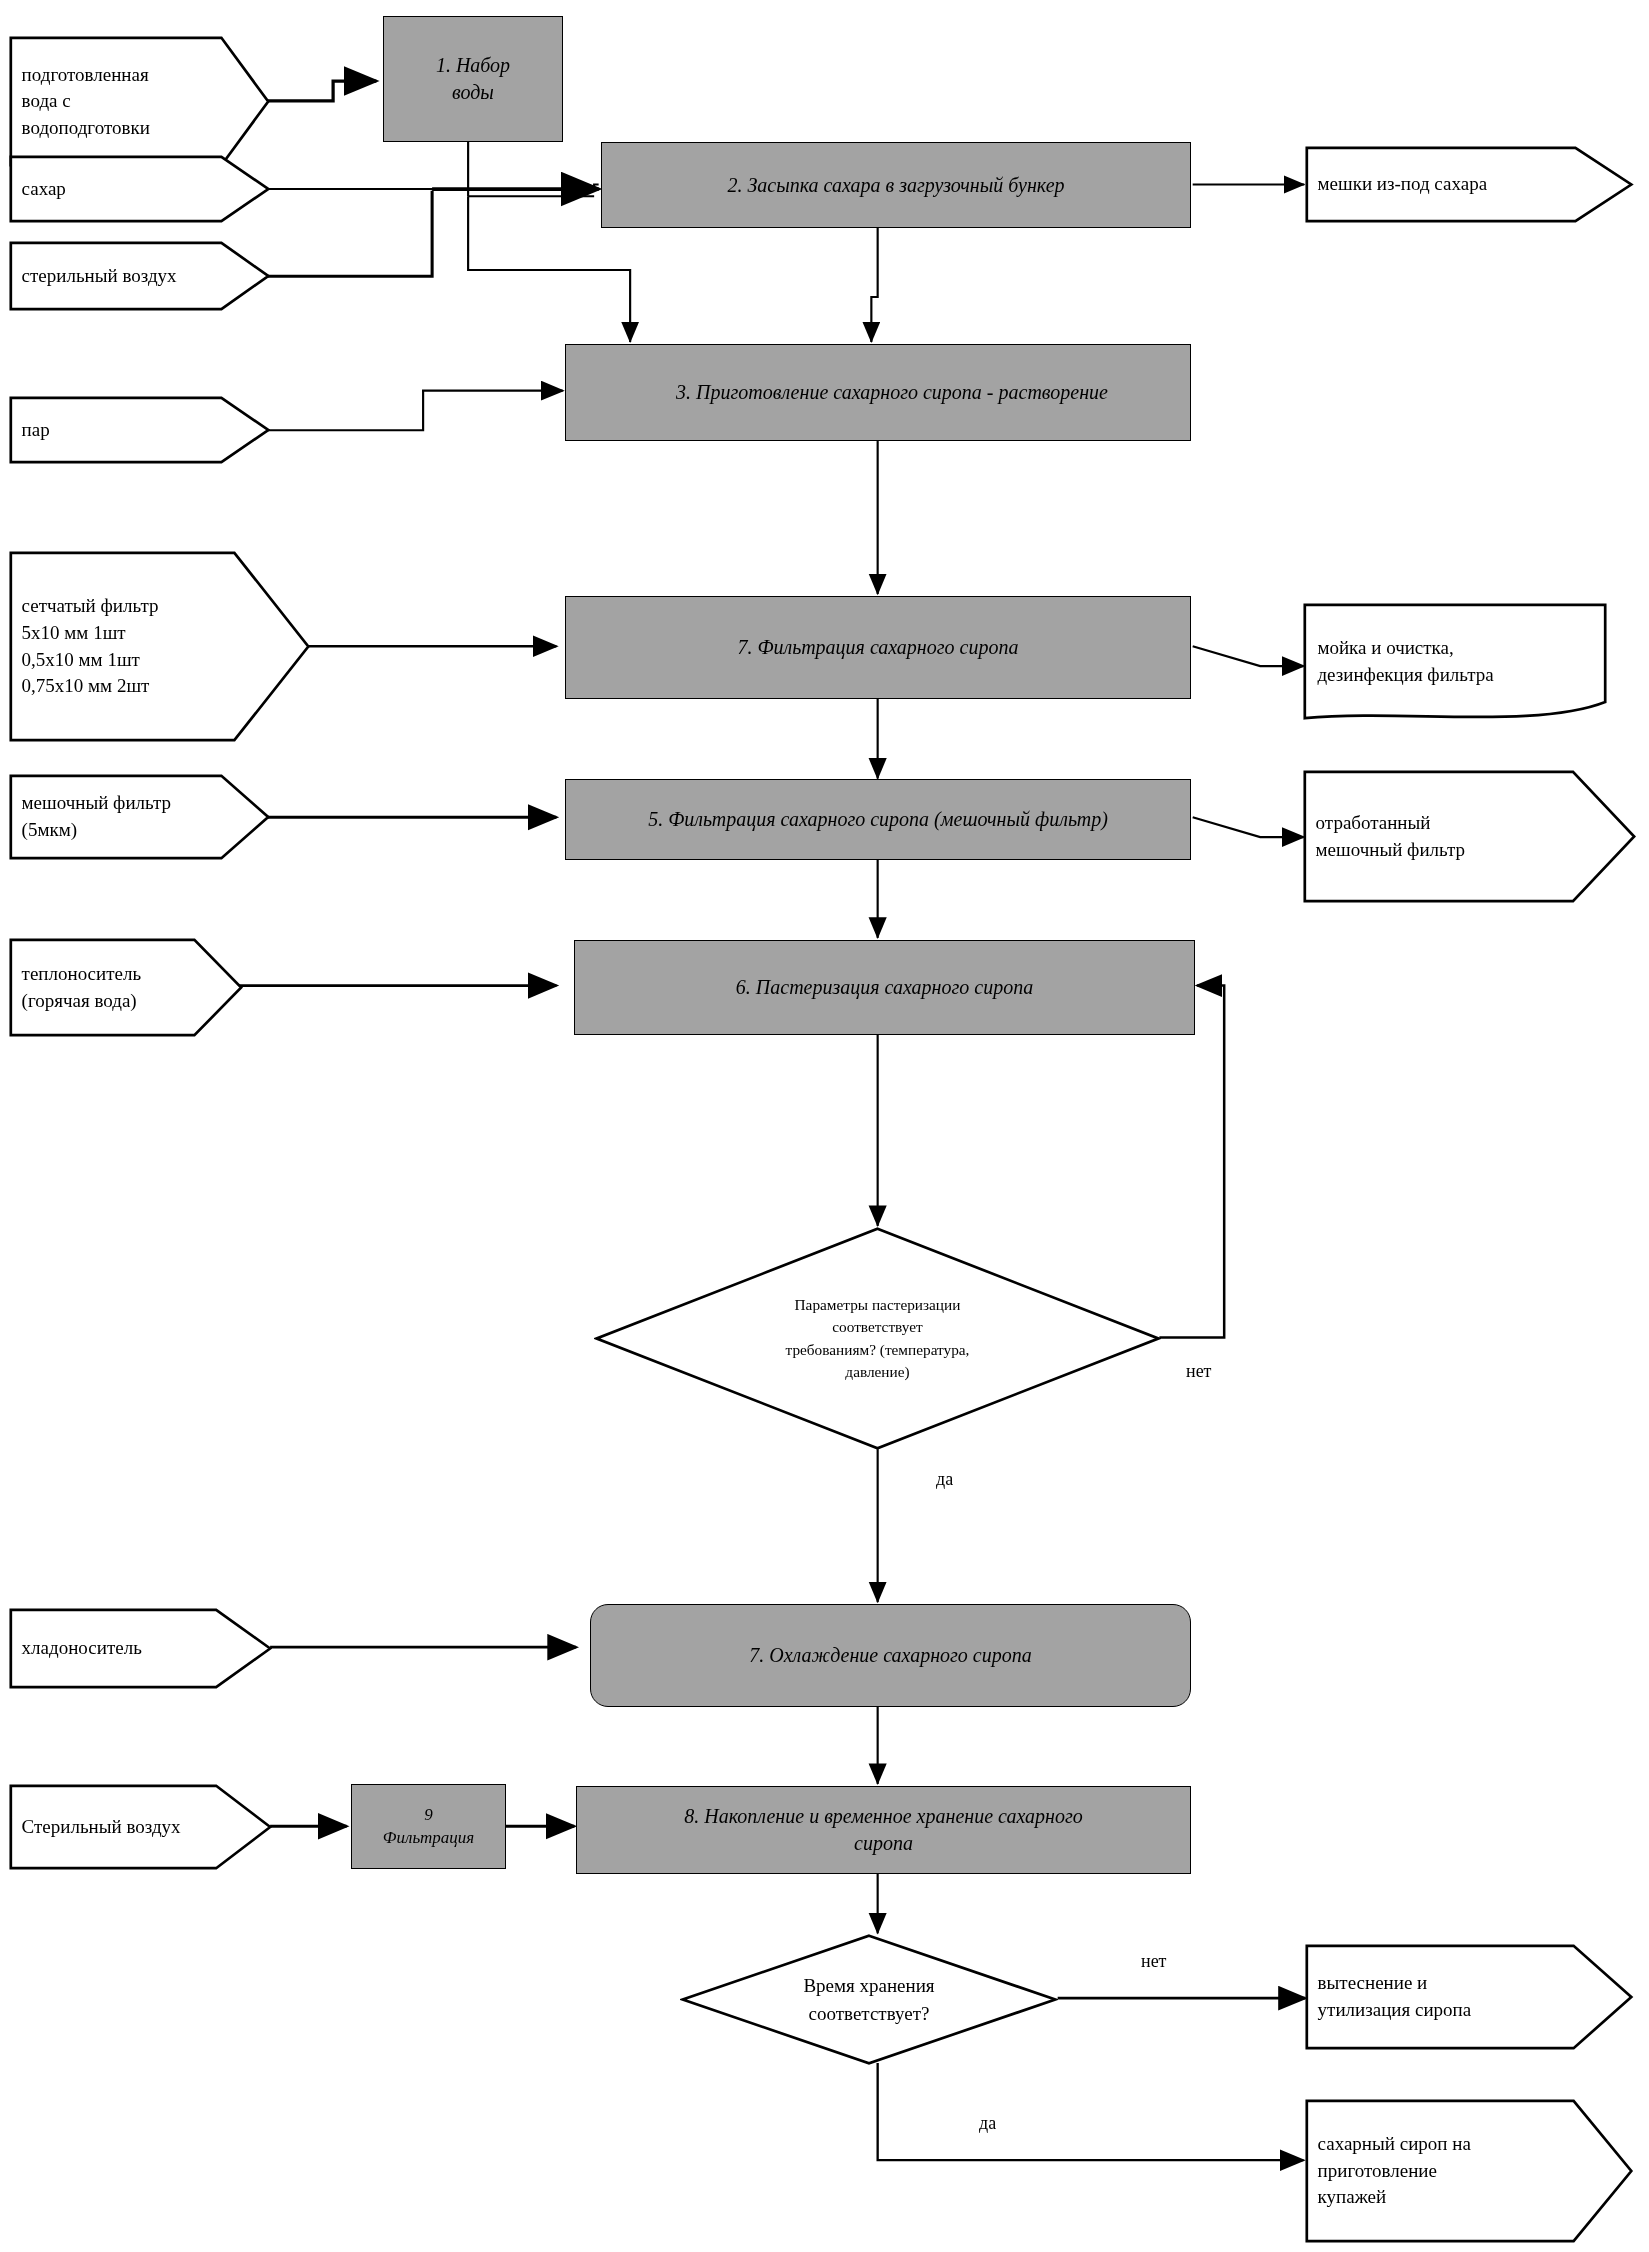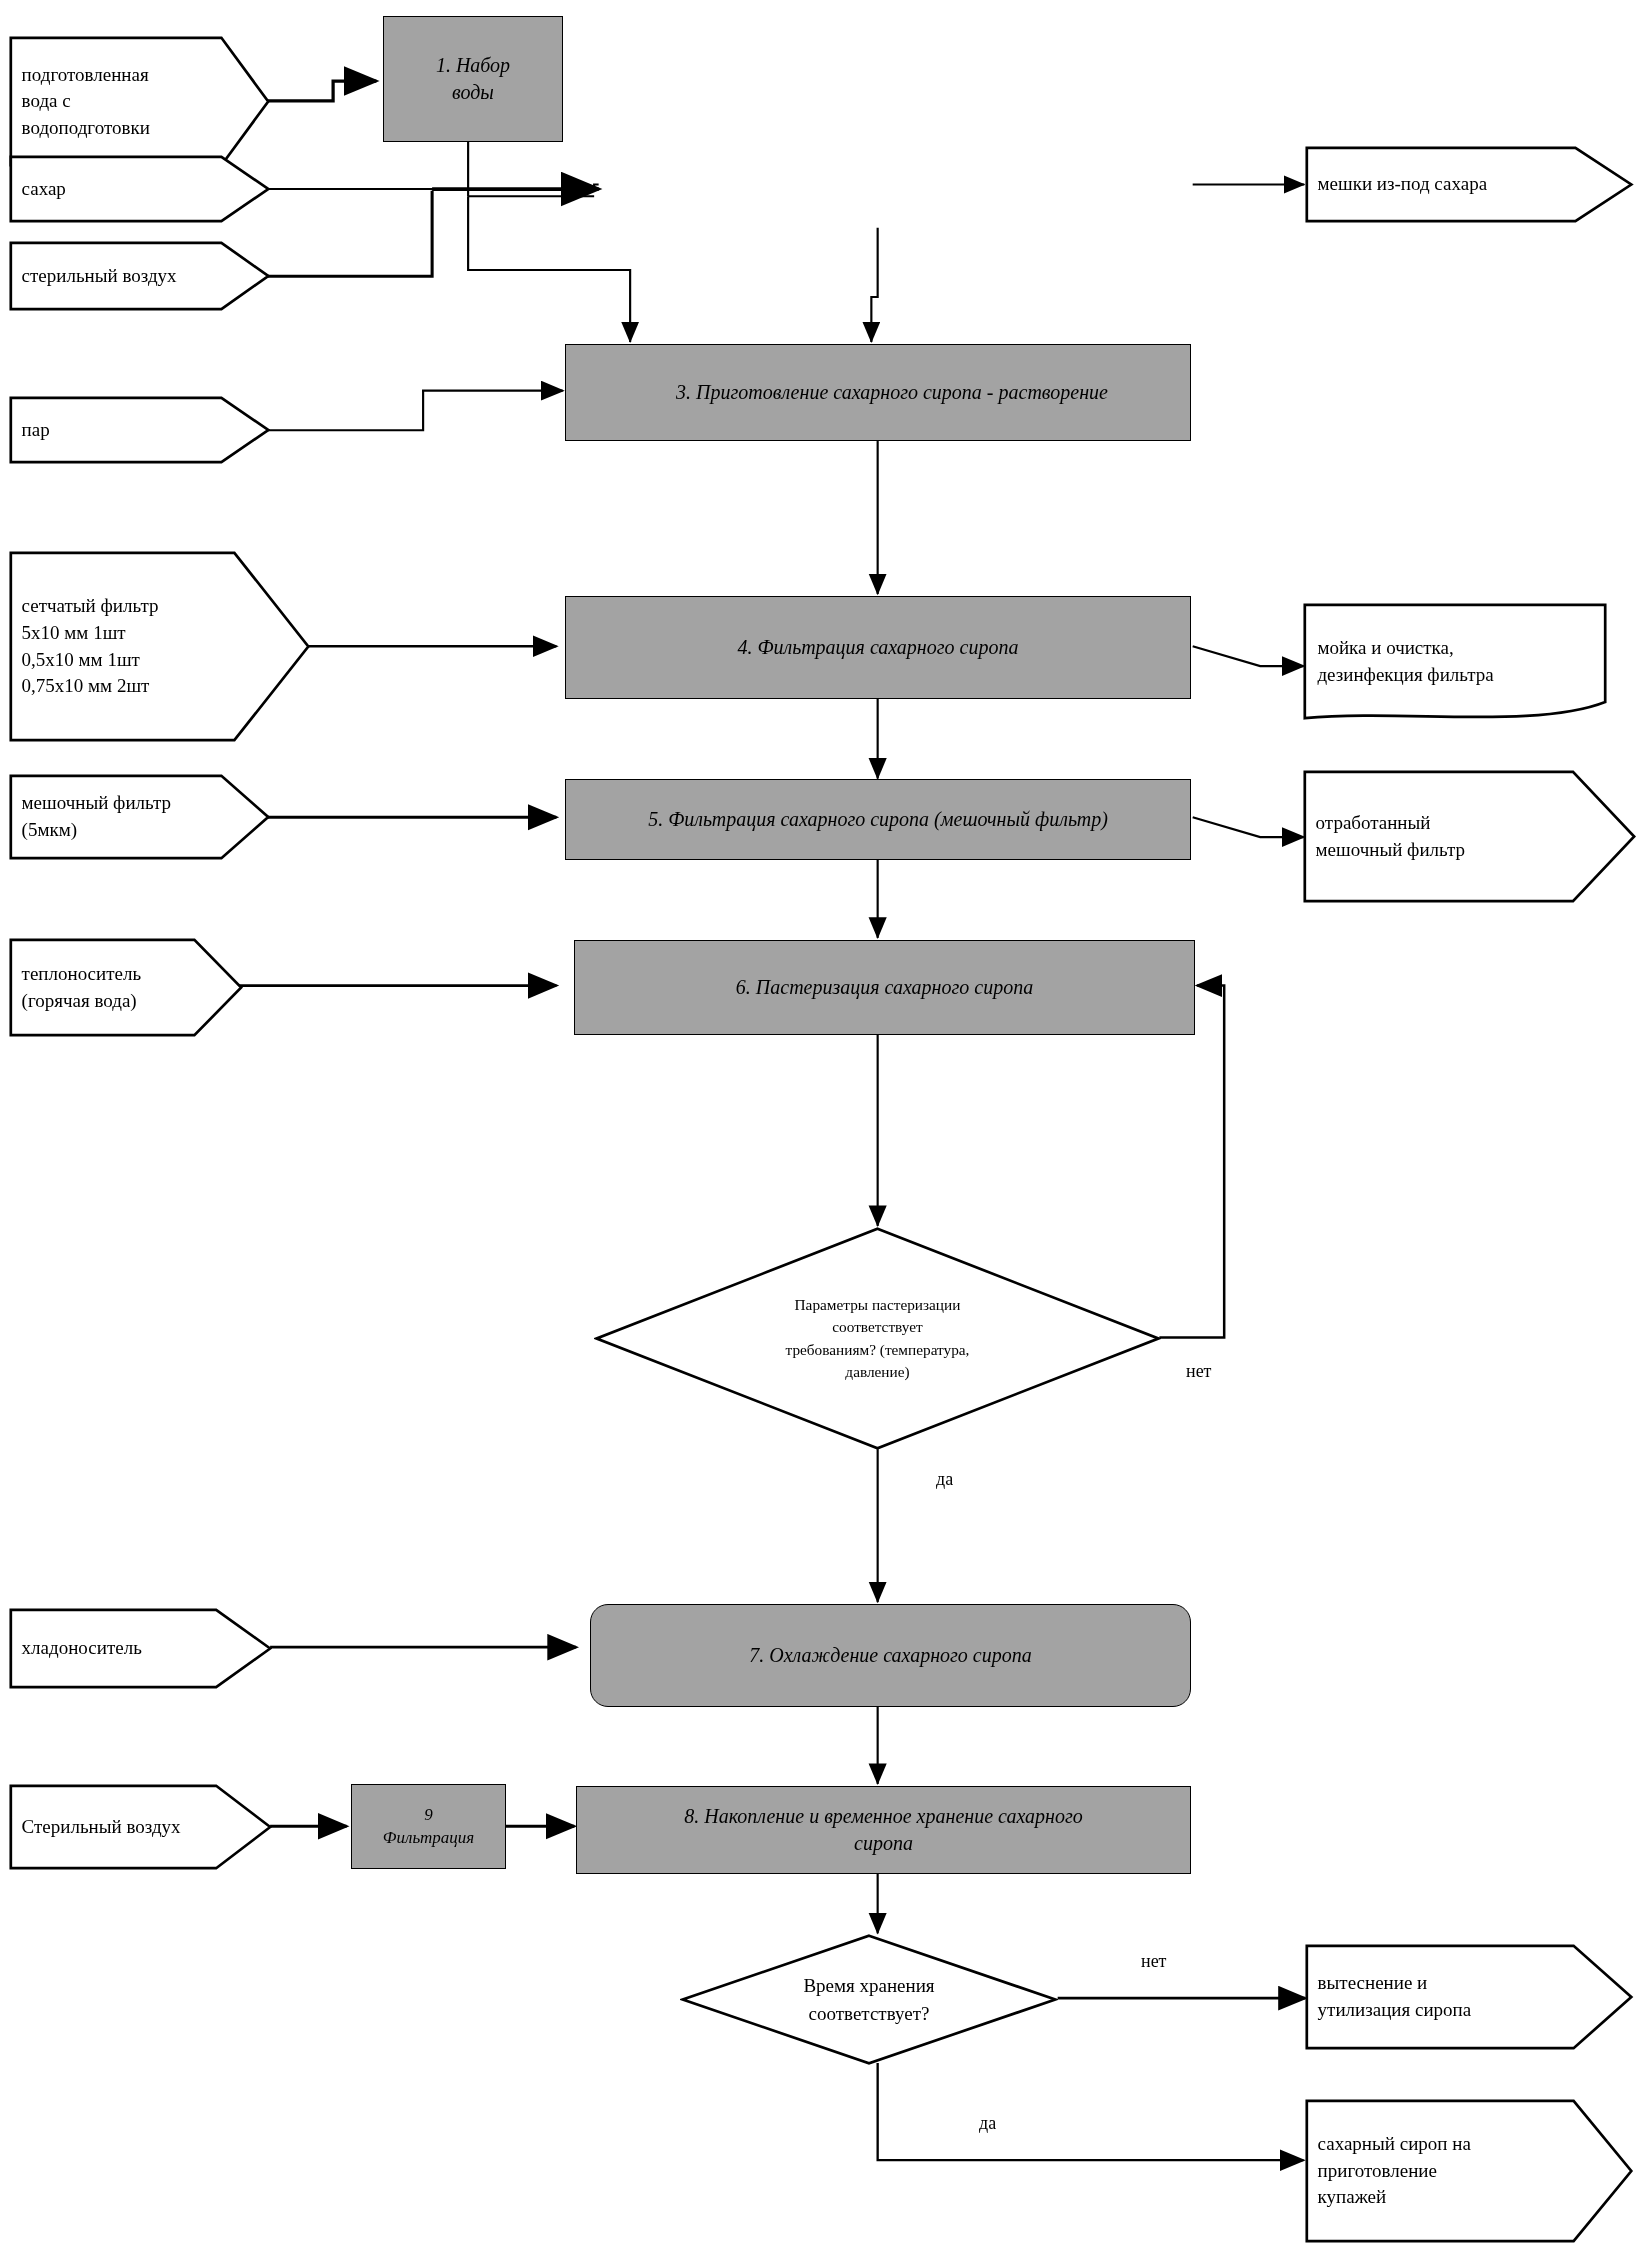--- a/index.html
+++ b/index.html
@@ -231,24 +231,25 @@
   <div class="chev-wrap" style="left:9px; top:1784px; width:263px; height:86px;">
     <svg class="chev-outline" viewBox="0 0 292 96" preserveAspectRatio="none">
       <path d="M2,2 L230,2 L290,48 L230,94 L2,94 Z" fill="#fff" stroke="#000" stroke-width="3"></path>
     </svg>
     <div class="label" style="white-space:pre-line;">Стерильный воздух</div>
   </div>
 
   <div class="node proc" style="left:383px; top:16px; width:180px; height:126px; font-size:20px; white-space:pre-line;">1. Набор
 воды</div>
 
+  <div class="node proc" style="left:601px; top:142px; width:590px; height:86px; font-size:20px; white-space:pre-line;">2. Засыпка сахара в загрузочный бункер</div>
 
   <div class="node proc" style="left:565px; top:344px; width:626px; height:97px; font-size:20px; white-space:pre-line;padding-left:28px;">3. Приготовление сахарного сиропа - растворение</div>
 
-  <div class="node proc" style="left:565px; top:596px; width:626px; height:103px; font-size:20px; white-space:pre-line;">4.  Фильтрация сахарного сиропа</div>
+  <div class="node proc" style="left:565px; top:596px; width:626px; height:103px; font-size:20px; white-space:pre-line;">7.  Фильтрация сахарного сиропа</div>
 
   <div class="node proc" style="left:565px; top:779px; width:626px; height:81px; font-size:20px; white-space:pre-line;">5. Фильтрация сахарного сиропа (мешочный фильтр)</div>
 
   <div class="node proc" style="left:574px; top:940px; width:621px; height:95px; font-size:20px; white-space:pre-line;">6. Пастеризация сахарного сиропа</div>
 
   <div class="node proc" style="left:590px; top:1604px; width:601px; height:103px; font-size:20px; white-space:pre-line;border-radius:18px;">7. Охлаждение сахарного сиропа</div>
 
   <div class="node proc" style="left:351px; top:1784px; width:155px; height:85px; font-size:17px; white-space:pre-line;">9
 Фильтрация</div>
 

